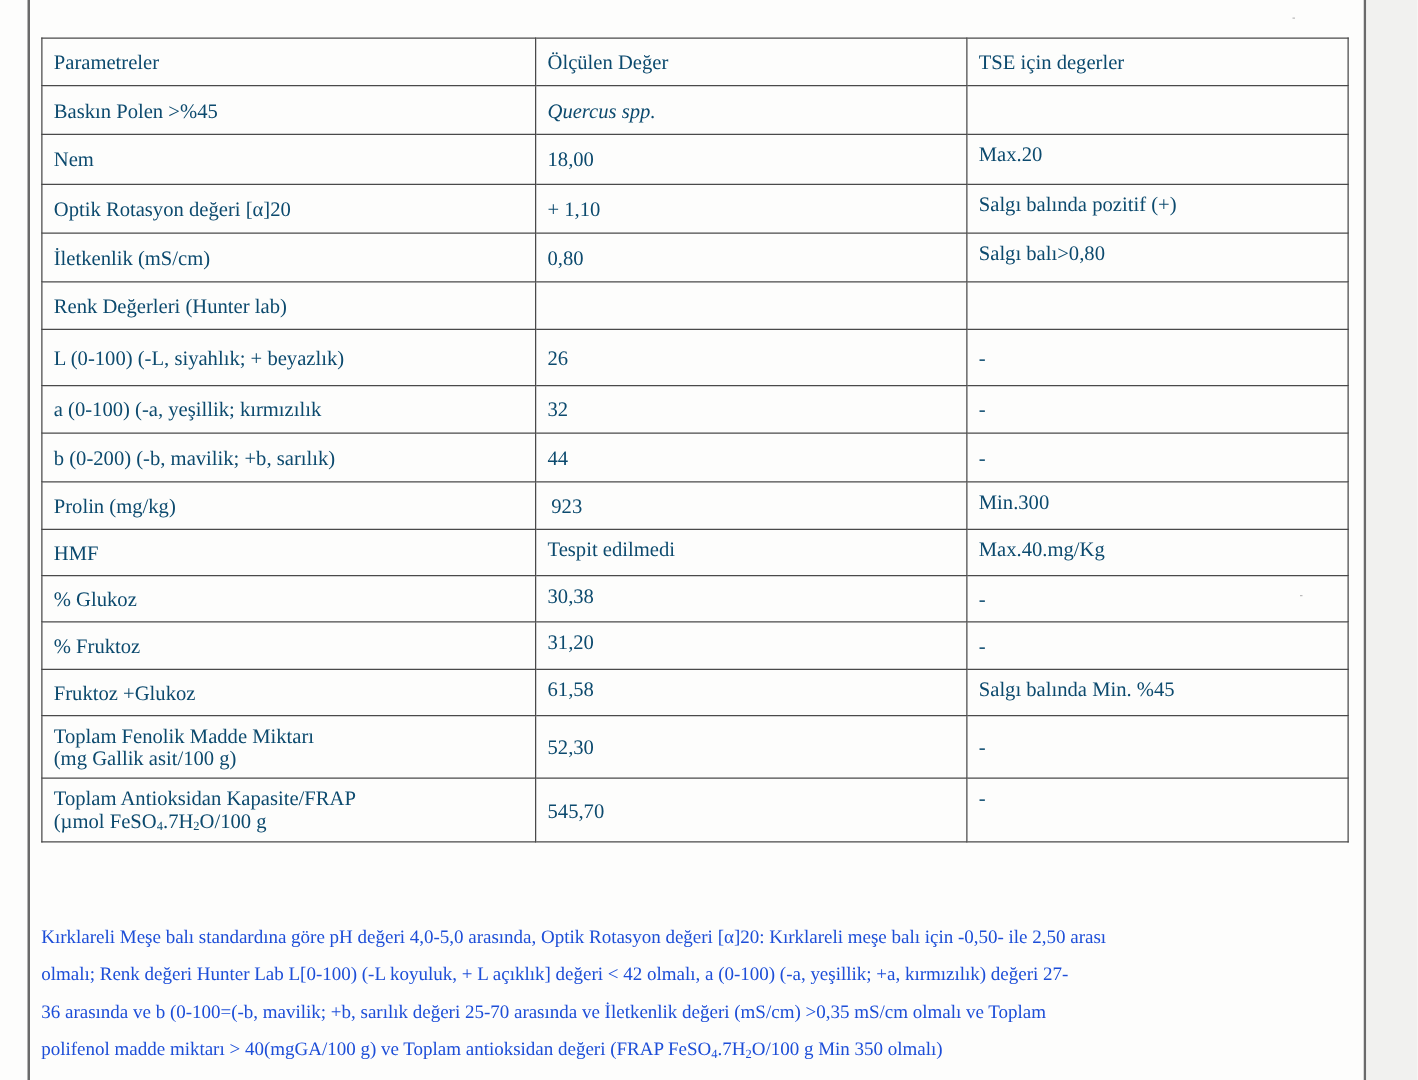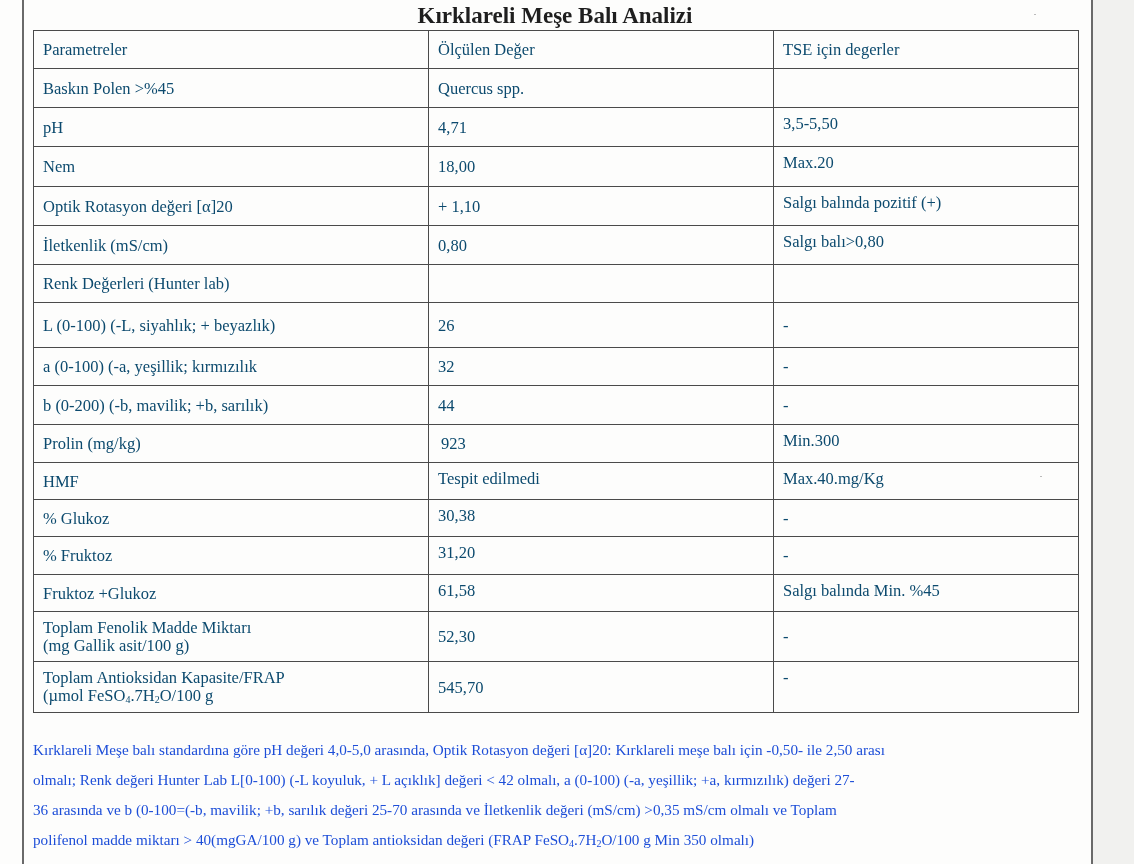--- a/index.html
+++ b/index.html
@@ -37,60 +37,54 @@
     table.analysis td {
       border: 1.6px solid #4a4a4a;
       padding: 0 0 0 9px;
       vertical-align: middle;
       line-height: 19px;
       color: #0c4a6e;
     }
     table.analysis col.c1 { width: 395px; }
     table.analysis col.c2 { width: 345px; }
     table.analysis col.c3 { width: 305px; }
-    .italic { }
+    .italic { font-style: italic; }
     .top { vertical-align: top !important; padding-top: 6px !important; }
     .two-line { line-height: 18px !important; }
     .note {
       position: absolute; left: 33px; top: 735px; width: 1050px;
       font-size: 15.2px; line-height: 30px; color: #1d4ed8;
     }
     .note p { margin: 0; }
     sub { font-size: 10px; vertical-align: -2px; line-height: 0; }
     .speck { position: absolute; width: 2px; height: 1px; background: #bbb; }
   </style>
 </head>
 <body>
 
 <div class="page">
   <div class="left-border"></div>
 
-  <div class="title">Kırklareli Meşe Balı Analizi</div>
 
   <table class="analysis">
     <colgroup>
         <col class="c1">
         <col class="c2">
         <col class="c3">
       </colgroup>
     <tbody>
       <tr style="height:38px">
         <td>Parametreler</td>
         <td>Ölçülen Değer</td>
         <td>TSE için degerler</td>
       </tr>
       <tr style="height:39px">
         <td>Baskın Polen &gt;%45</td>
         <td class="italic">Quercus spp.</td>
         <td></td>
-      </tr>
-      <tr style="height:39px">
-        <td>pH</td>
-        <td>4,71</td>
-        <td class="top">3,5-5,50</td>
       </tr>
       <tr style="height:40px">
         <td>Nem</td>
         <td>18,00</td>
         <td class="top">Max.20</td>
       </tr>
       <tr style="height:39px">
         <td>Optik Rotasyon değeri [α]20</td>
         <td>+ 1,10</td>
         <td class="top">Salgı balında pozitif (+)</td>

